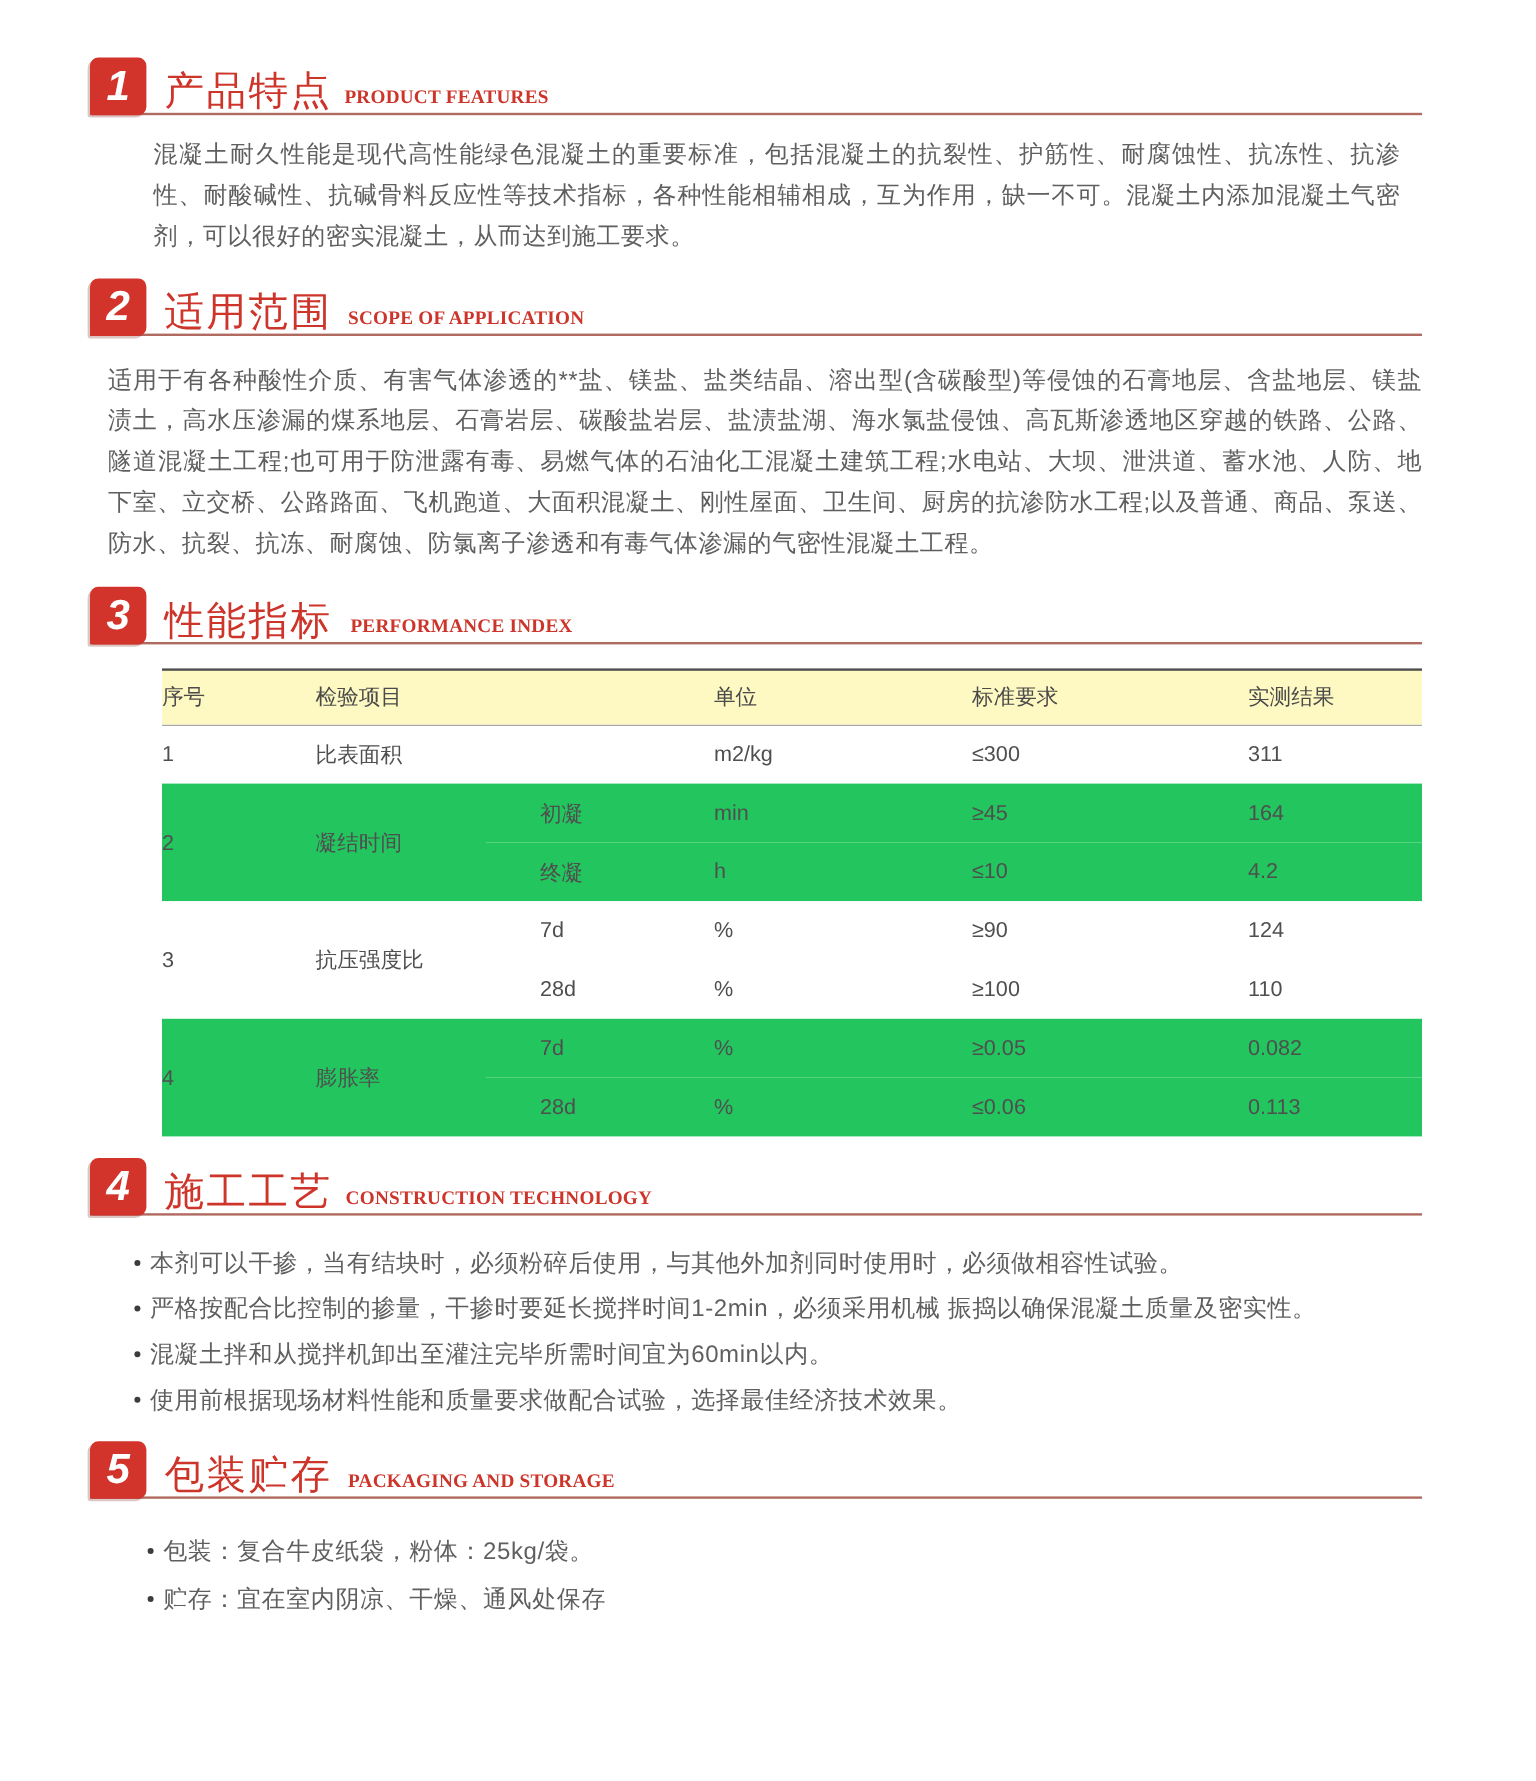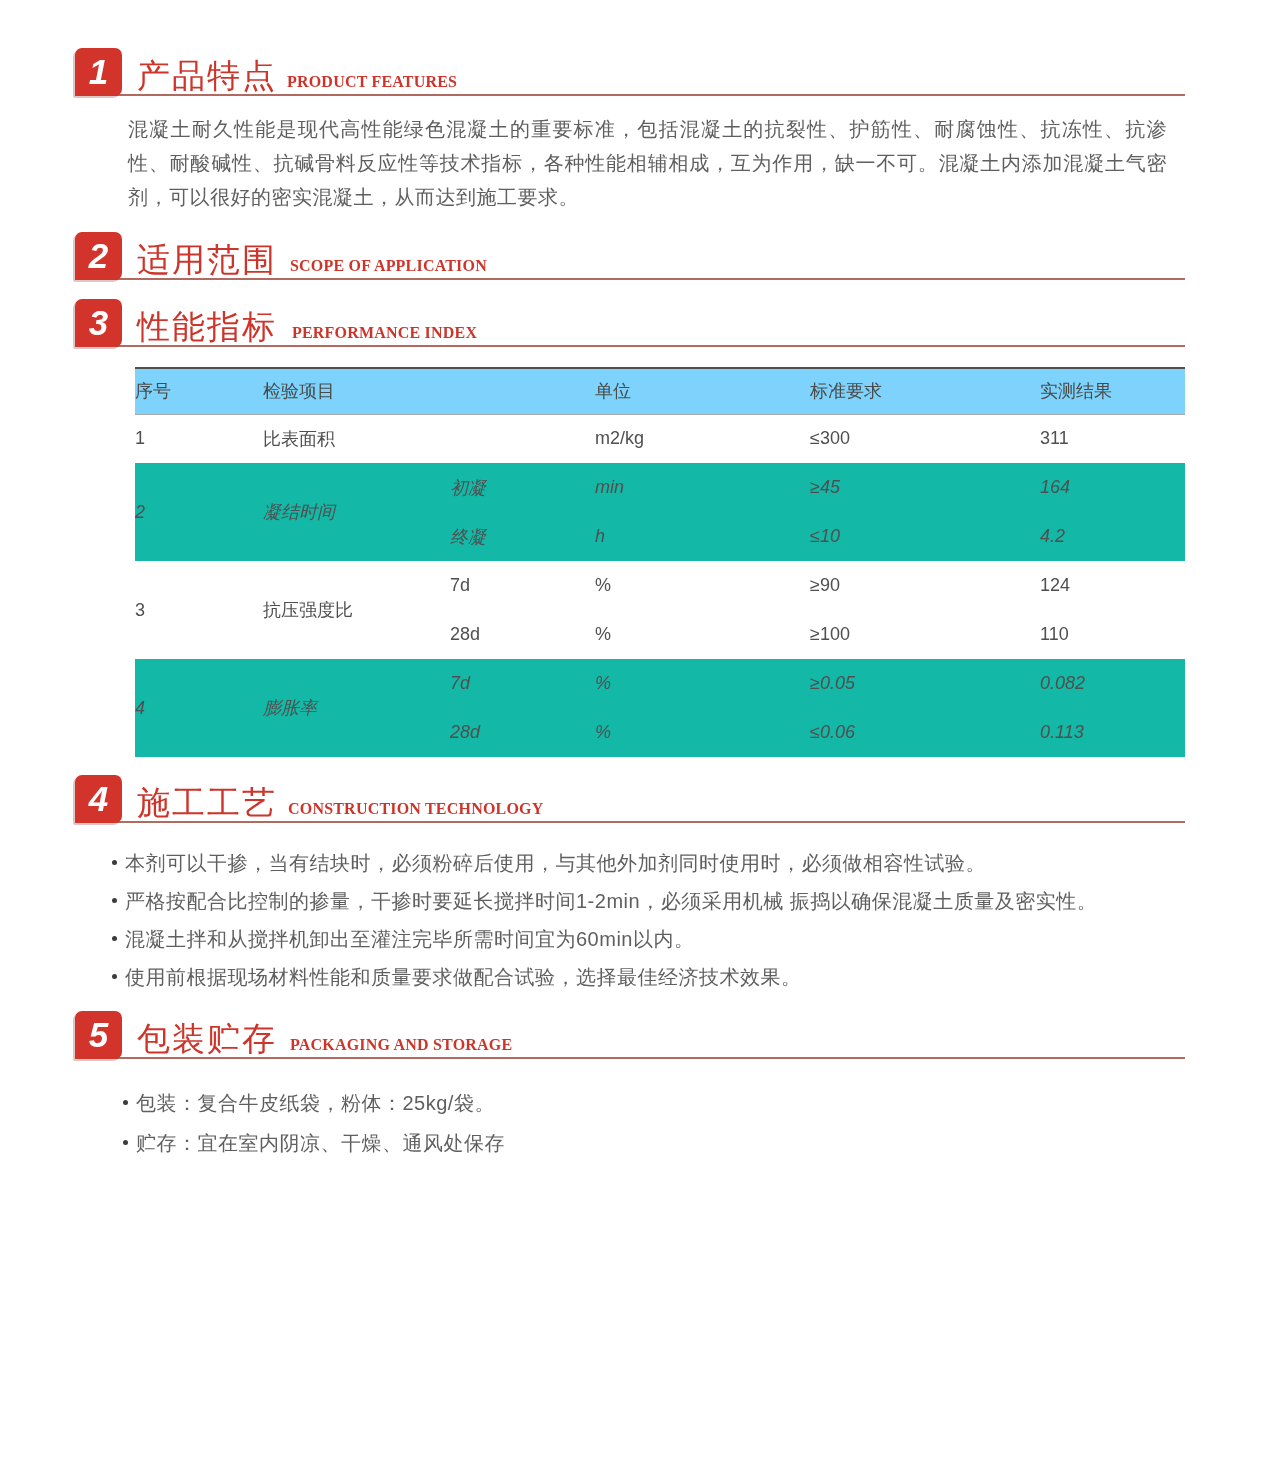--- a/index.html
+++ b/index.html
@@ -82,33 +82,33 @@
     font-size: 18px;
     color: #4f4f4f;
   }
   .perf-table th, .perf-table td {
     font-weight: normal;
     text-align: left;
     vertical-align: middle;
   }
   .perf-table thead th {
     height: 46px;
-    background: #7dd3fc;
+    background: #fef9c3;
     border-bottom: 1px solid #a8a8a8;
     font-size: 18px;
     color: #4a4a4a;
   }
   .perf-table td { height: 49px; }
   .col-no   { width: 80px;  text-align: center; }
   .col-item { width: 190px; padding-left: 48px; }
   .col-sub  { width: 145px; padding-left: 45px; }
   .col-unit { width: 215px; padding-left: 45px; }
   .col-req  { width: 240px; padding-left: 45px; }
   .col-res  { width: 180px; padding-left: 35px; }
-  .row-gray td { background: #14b8a6; font-style: italic; }
+  .row-gray td { background: #22c55e; }
   .row-white td { background: #ffffff; }
 
   
   .bullets {
     list-style: none;
     margin-top: 24px;
     margin-left: 37px;
   }
   .bullets li {
     position: relative;
@@ -148,20 +148,21 @@
     </div>
     <p class="para para-1">混凝土耐久性能是现代高性能绿色混凝土的重要标准，包括混凝土的抗裂性、护筋性、耐腐蚀性、抗冻性、抗渗性、耐酸碱性、抗碱骨料反应性等技术指标，各种性能相辅相成，互为作用，缺一不可。混凝土内添加混凝土气密剂，可以很好的密实混凝土，从而达到施工要求。</p>
   </div>
 
   <div class="section gap-s2">
     <div class="sec-head">
       <div class="badge">2</div>
       <div class="zh">适用范围</div>
       <div class="en en-2">SCOPE OF APPLICATION</div>
     </div>
+    <p class="para para-2">适用于有各种酸性介质、有害气体渗透的**盐、镁盐、盐类结晶、溶出型(含碳酸型)等侵蚀的石膏地层、含盐地层、镁盐渍土，高水压渗漏的煤系地层、石膏岩层、碳酸盐岩层、盐渍盐湖、海水氯盐侵蚀、高瓦斯渗透地区穿越的铁路、公路、隧道混凝土工程;也可用于防泄露有毒、易燃气体的石油化工混凝土建筑工程;水电站、大坝、泄洪道、蓄水池、人防、地下室、立交桥、公路路面、飞机跑道、大面积混凝土、刚性屋面、卫生间、厨房的抗渗防水工程;以及普通、商品、泵送、防水、抗裂、抗冻、耐腐蚀、防氯离子渗透和有毒气体渗漏的气密性混凝土工程。</p>
   </div>
 
   <div class="section gap-s3">
     <div class="sec-head">
       <div class="badge">3</div>
       <div class="zh">性能指标</div>
       <div class="en en-3">PERFORMANCE INDEX</div>
     </div>
 
     <table class="perf-table">

